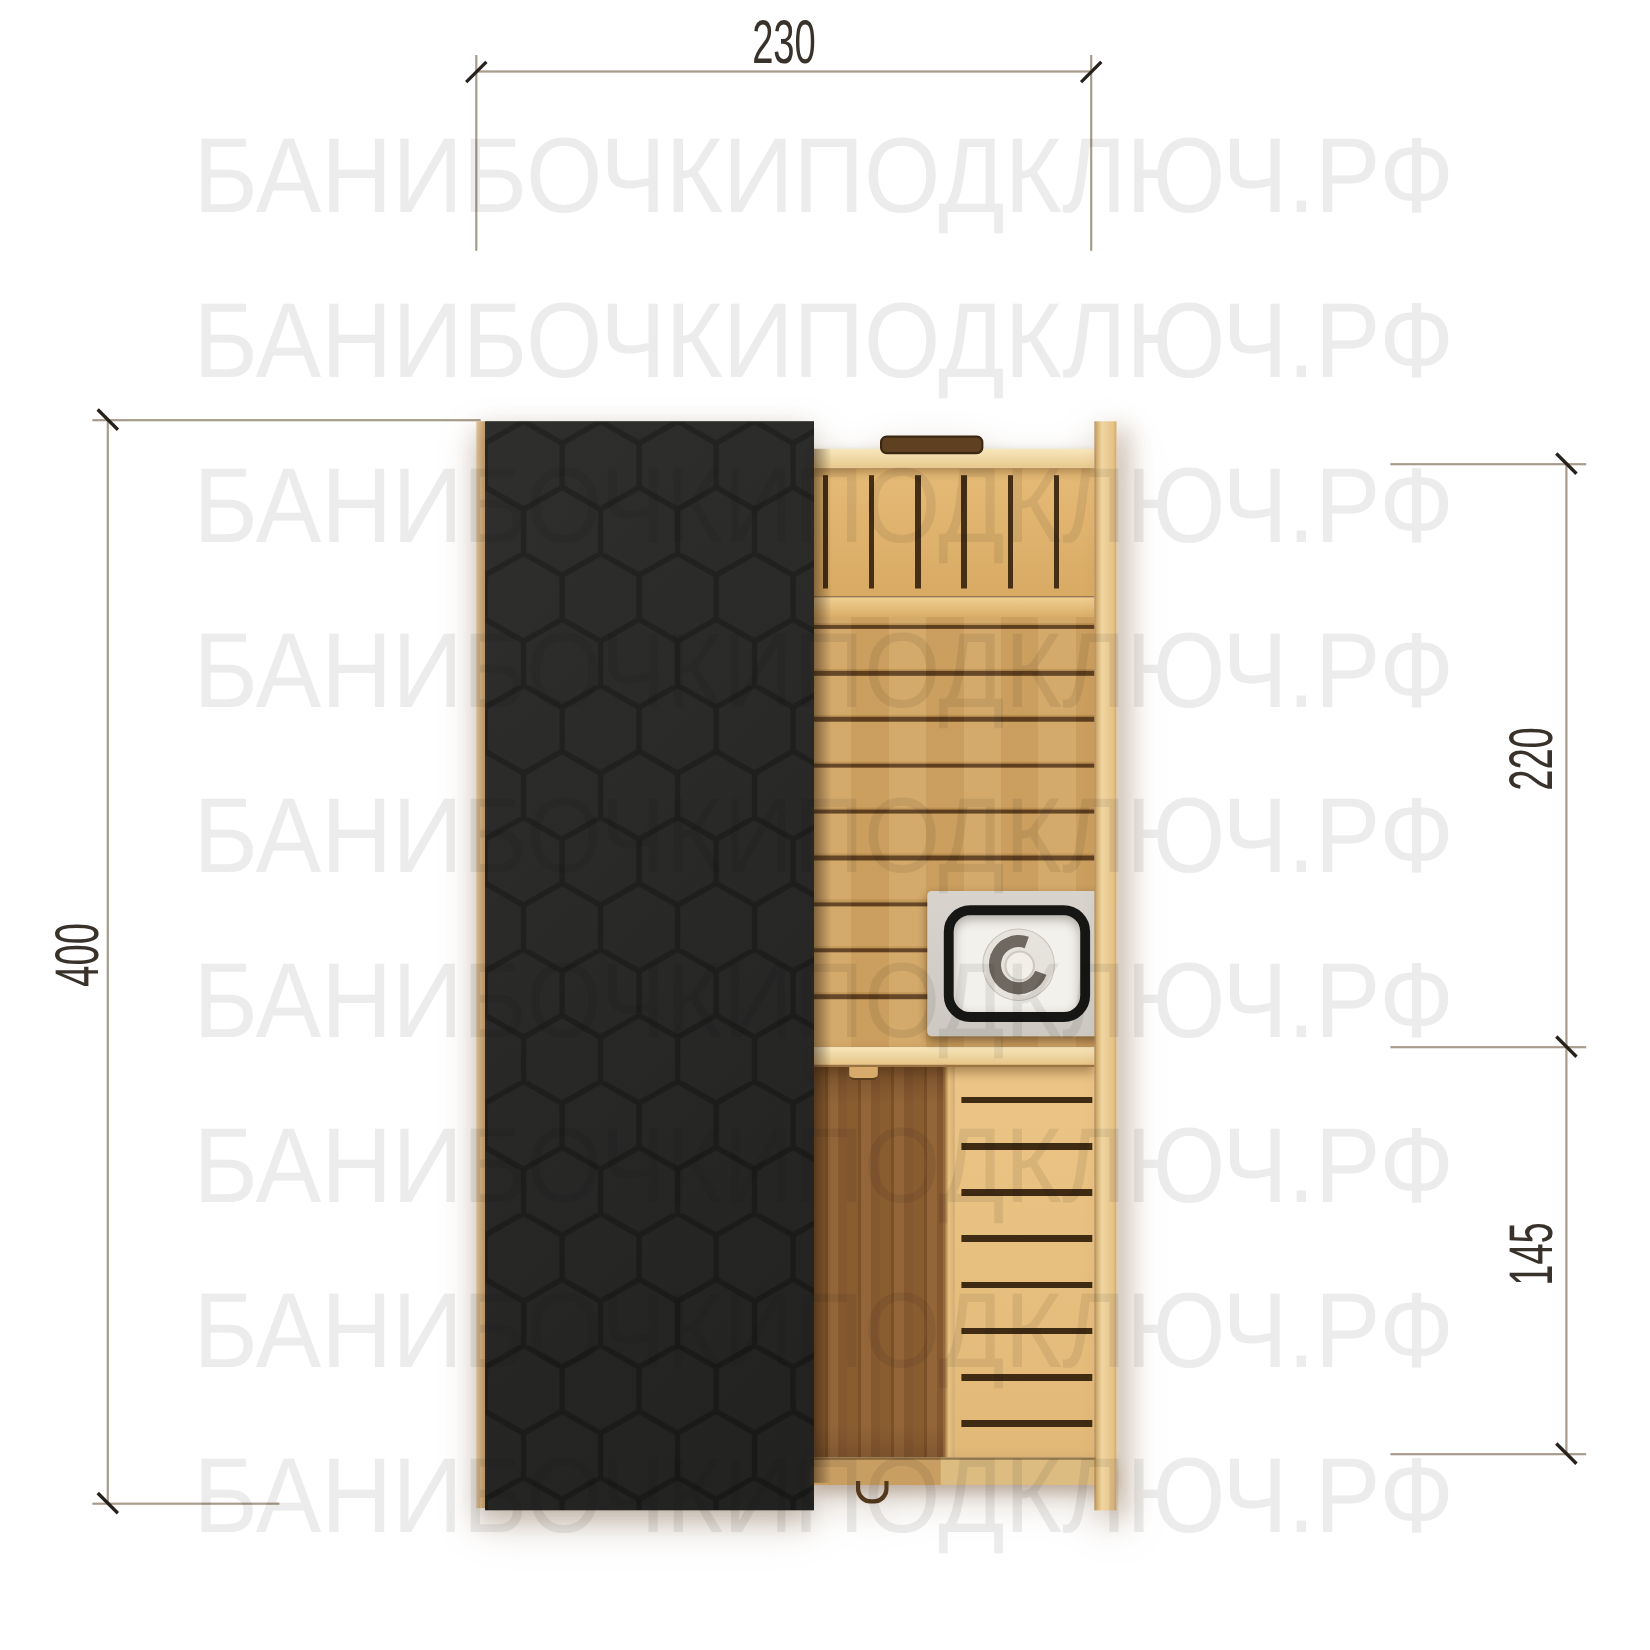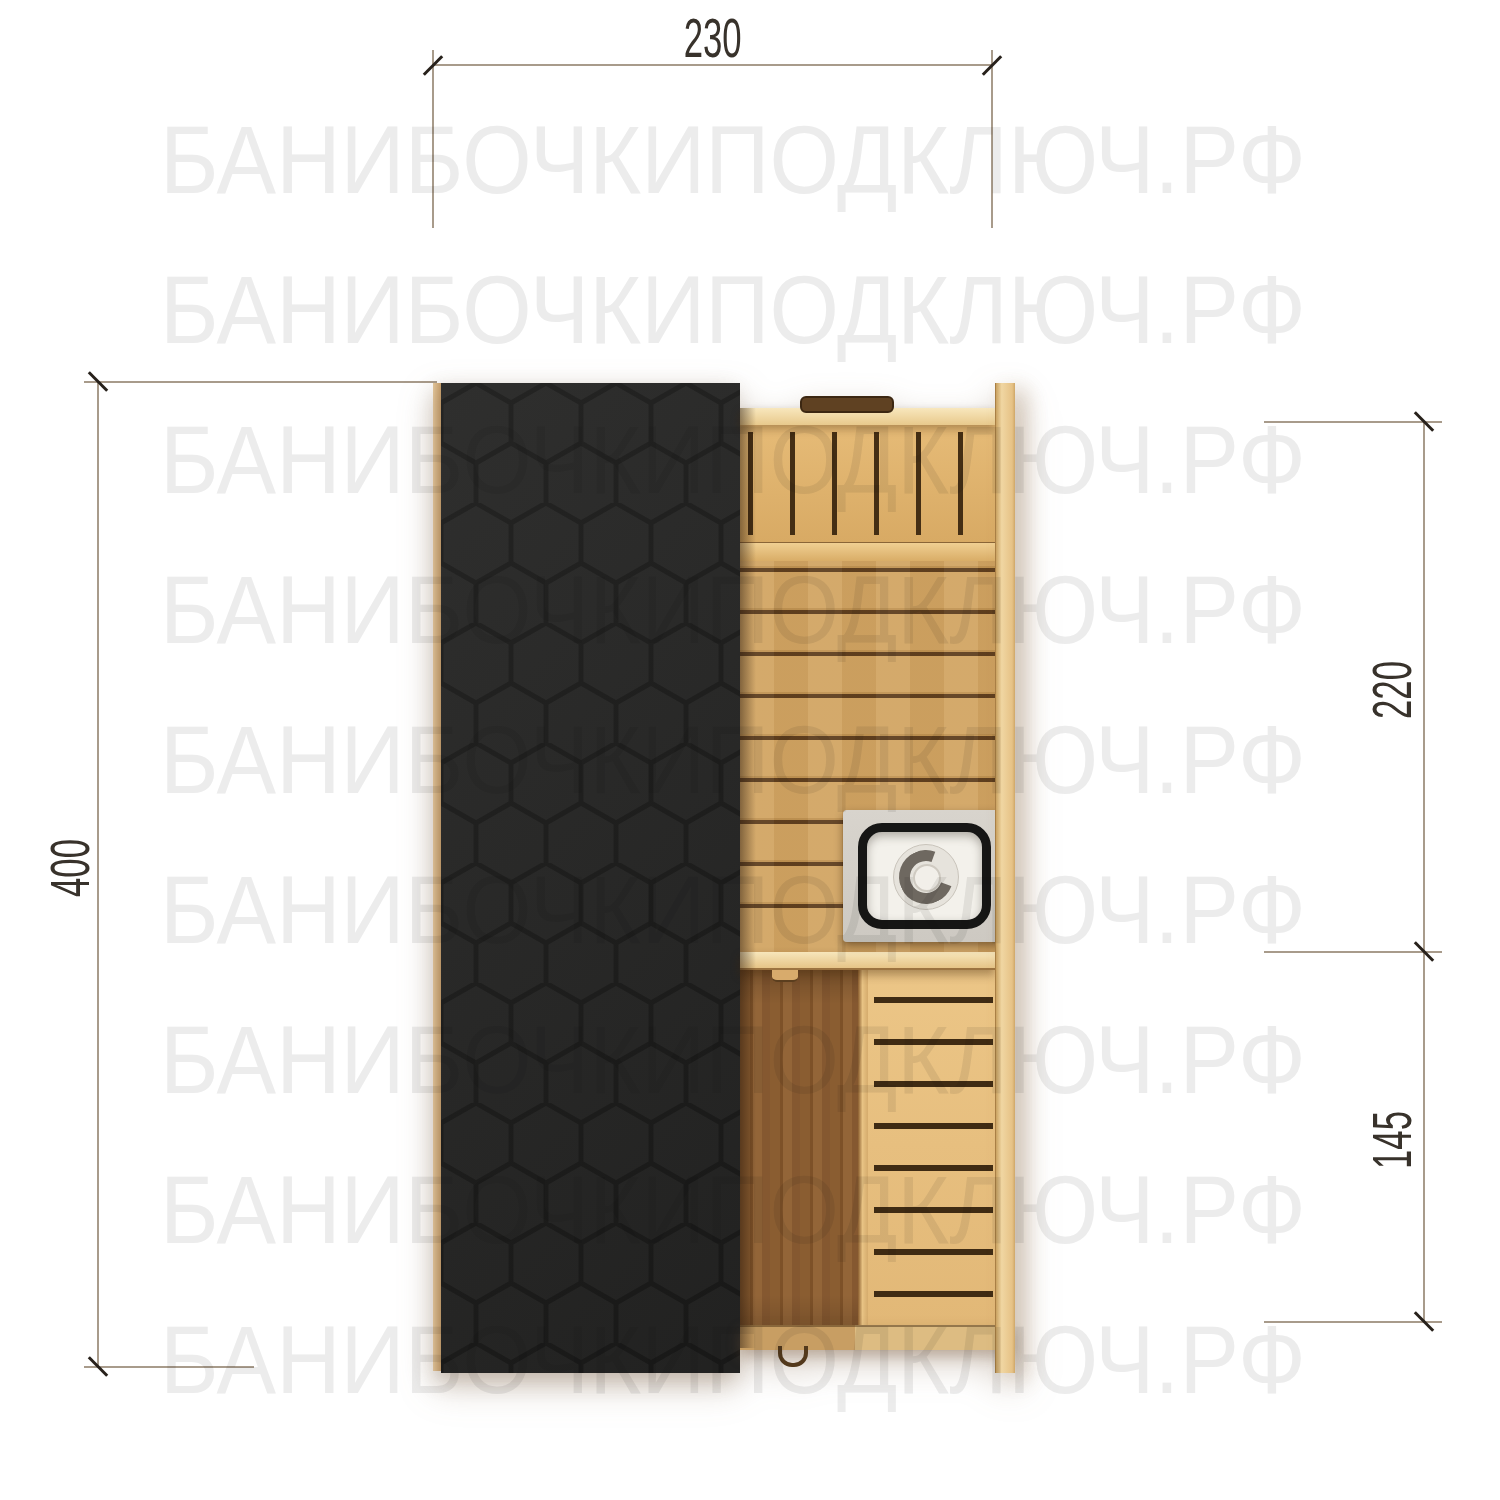--- a/index.html
+++ b/index.html
@@ -1,20 +1,20 @@
 <!DOCTYPE html>
 <html style="--bg: #ffffff; --wm_color: #ececec; --dim_line: #a89b8b; --dim_tick: #27211b; --dim_text: #38322b; --roof_fill: #282827; --roof_stroke: #1d1d1c; --wall_wood: #eccf9b; --slat_gap: #442e14; --floor_wood: #d2a563; --floor_seam: #5e3e1e; --walnut: #8a5d31; --hall_bench: #e2b877; --hall_gap: #3f2b13; --bottom_wall_l: #c89e63; --bottom_wall_r: #ddbc82; --handle_wood: #5f4122; --stove_metal: #cdc9c2; --stove_rim: #161615; --stove_inner: #f3f1eb; --stove_ring: #6e6860;"><head>
 <meta charset="utf-8">
 <style>
   html,body{margin:0;padding:0;background:#fff;}
   #stage{position:relative;width:1500px;height:1500px;background:var(--bg,#fff);overflow:hidden;
          font-family:"Liberation Sans", sans-serif;}
 
   
-  #wm-layer{position:absolute;inset:0;z-index:10;mix-blend-mode:multiply;pointer-events:none;}
+  #wm-layer{position:absolute;inset:0;z-index:10;mix-blend-mode:multiply;pointer-events:none;margin-left:16px;}
   .wm-row{position:absolute;white-space:nowrap;font-size:97px;line-height:97px;font-weight:400;
           color:var(--wm_color,#ececec);transform:scaleX(0.92);transform-origin:left top;
           letter-spacing:0;font-family:"Liberation Sans",sans-serif;}
 
   
   .dline{position:absolute;background:var(--dim_line,#a89b8b);}
   .tick{position:absolute;width:26px;height:3px;background:var(--dim_tick,#27211b);}
   .tick.fw{transform:rotate(-45deg);} 
   .tick.bw{transform:rotate(45deg);}  
   .dim-label{position:absolute;color:var(--dim_text,#38322b);font-size:56px;line-height:56px;

